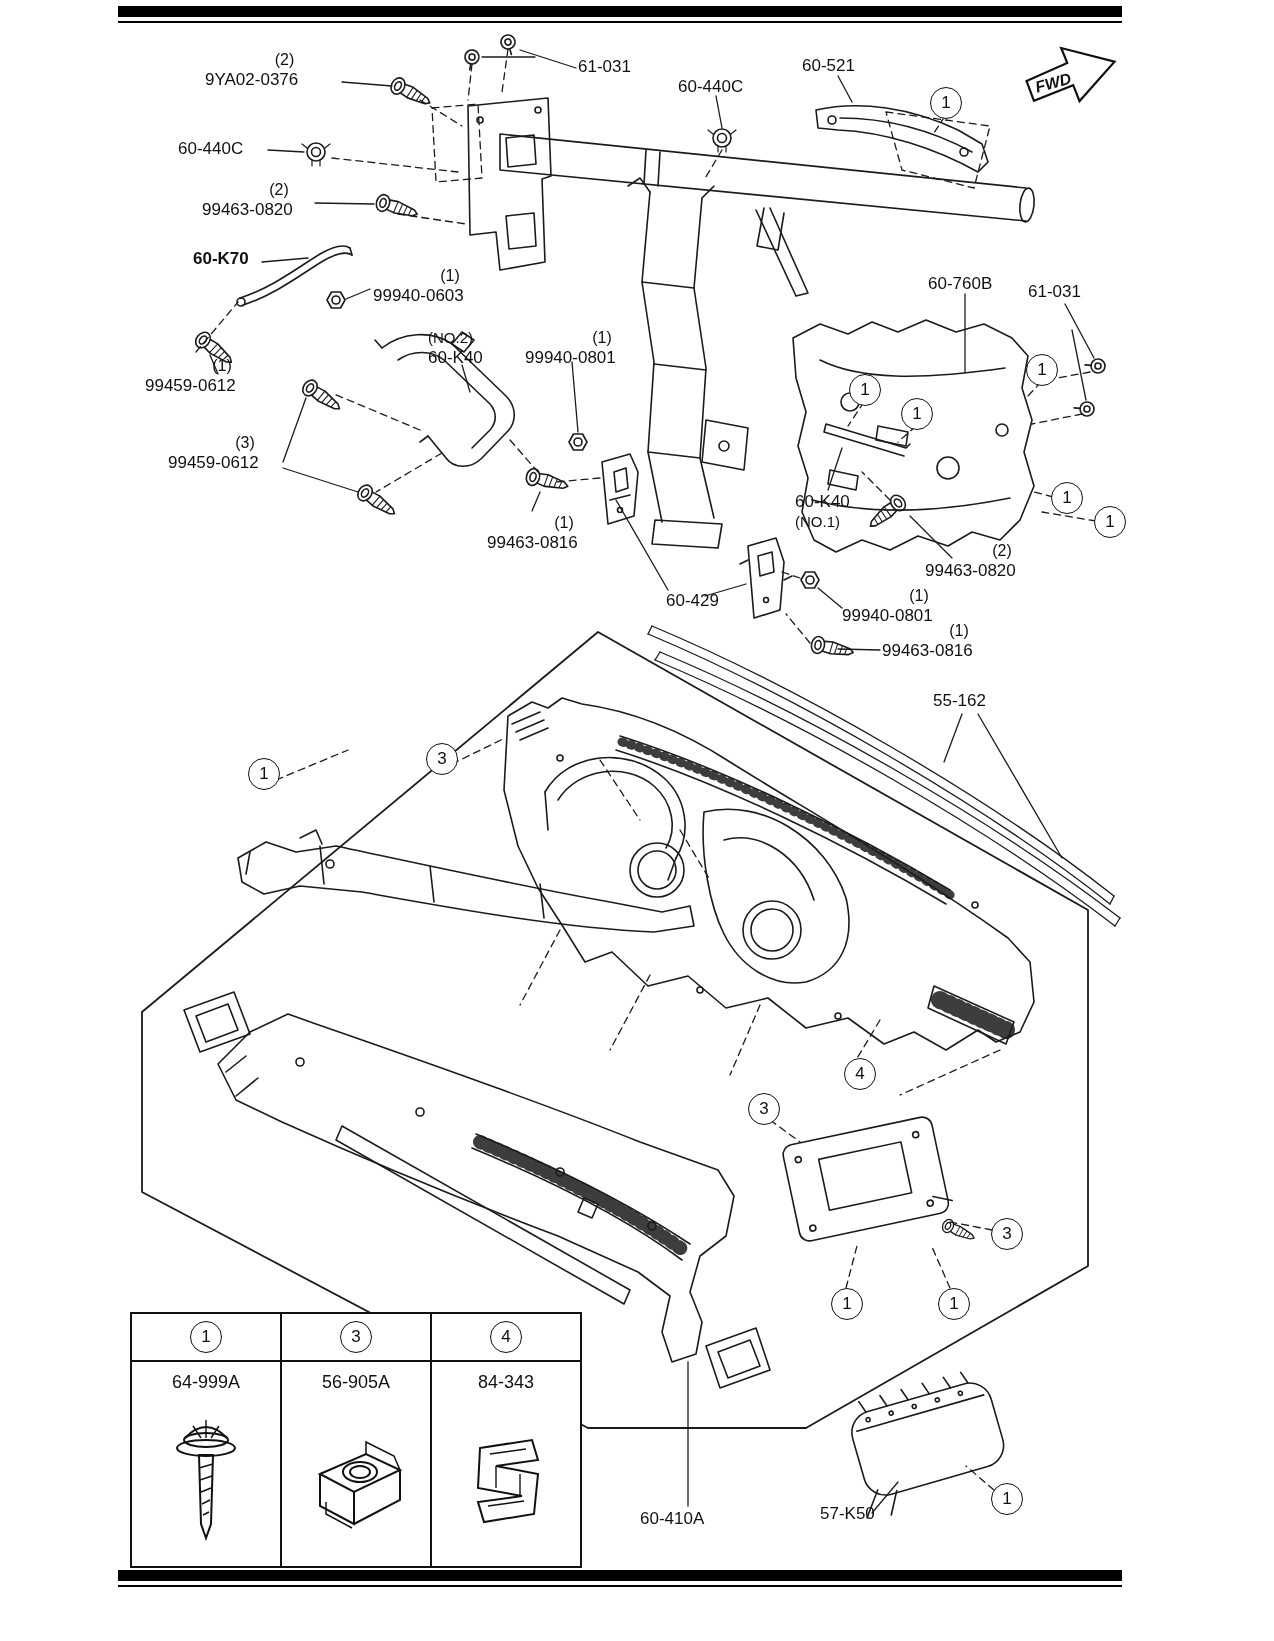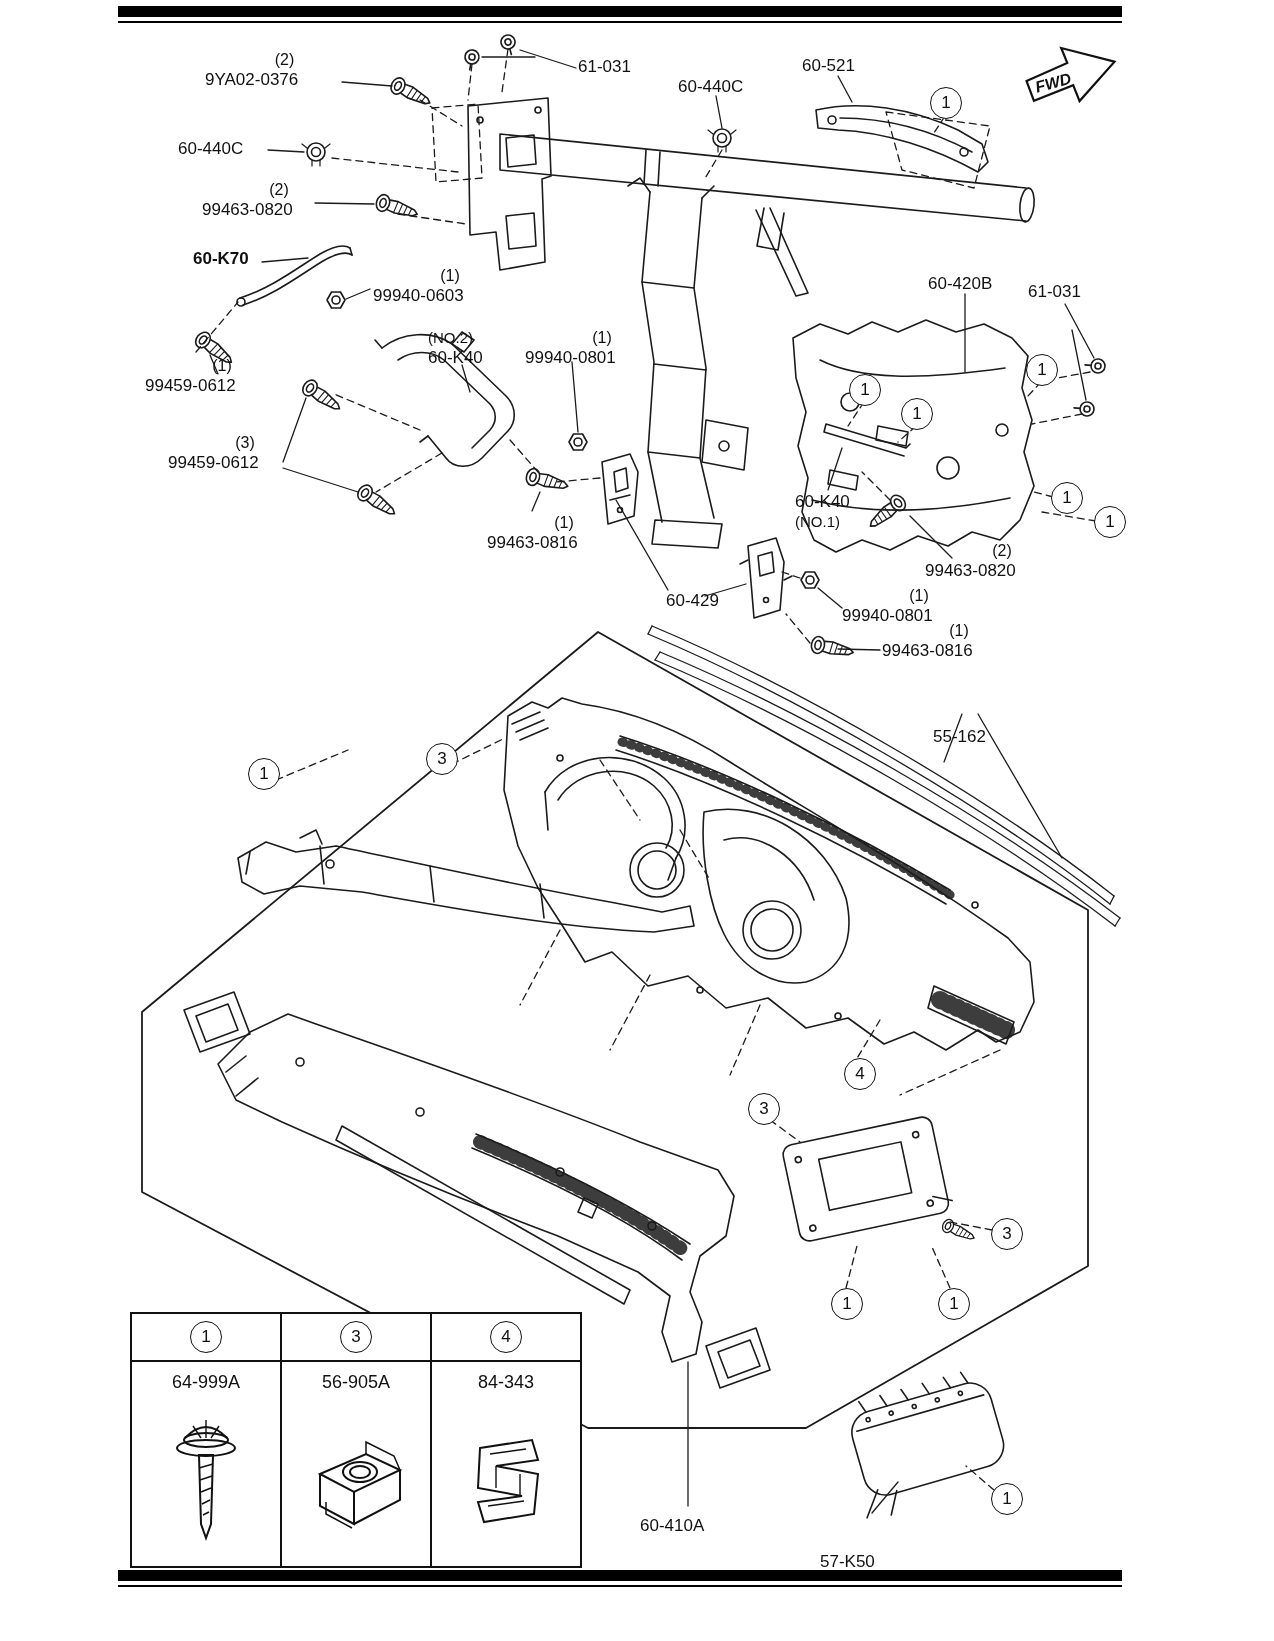--- a/index.html
+++ b/index.html
@@ -355,21 +355,21 @@
   </div>
   <div class="lbl" style="left:145px;top:356px;">
     <div class="qty">(1)</div>
     <div class="pn">99459-0612</div>
   </div>
   <div class="lbl" style="left:168px;top:433px;">
     <div class="qty">(3)</div>
     <div class="pn">99459-0612</div>
   </div>
   <div class="lbl" style="left:928px;top:274px;">
-    <div class="pn">60-420B</div>
+    <div class="pn">60-760B</div>
   </div>
   <div class="lbl" style="left:1028px;top:282px;">
     <div class="pn">61-031</div>
   </div>
   <div class="lbl" style="left:795px;top:492px;">
     <div class="pn">60-K40</div>
     <div class="note">(NO.1)</div>
   </div>
   <div class="lbl" style="left:925px;top:541px;">
     <div class="qty">(2)</div>
@@ -383,27 +383,27 @@
     <div class="pn">60-429</div>
   </div>
   <div class="lbl" style="left:842px;top:586px;">
     <div class="qty">(1)</div>
     <div class="pn">99940-0801</div>
   </div>
   <div class="lbl" style="left:882px;top:621px;">
     <div class="qty">(1)</div>
     <div class="pn">99463-0816</div>
   </div>
-  <div class="lbl" style="left:933px;top:691px;margin-top:36px;">
+  <div class="lbl" style="left:933px;top:691px;">
     <div class="pn">55-162</div>
   </div>
-  <div class="lbl" style="left:640px;top:1509px;margin-top:7px;">
+  <div class="lbl" style="left:640px;top:1509px;">
     <div class="pn">60-410A</div>
   </div>
-  <div class="lbl" style="left:820px;top:1552px;text-align:center;">
+  <div class="lbl" style="left:820px;top:1504px;text-align:center;">
     <div class="pn">57-K50</div>
   </div>
 
   <div class="co" style="left:930px;top:87px;">1</div>
   <div class="co" style="left:849px;top:374px;">1</div>
   <div class="co" style="left:901px;top:398px;">1</div>
   <div class="co" style="left:1026px;top:354px;">1</div>
   <div class="co" style="left:1051px;top:482px;">1</div>
   <div class="co" style="left:1094px;top:506px;">1</div>
   <div class="co" style="left:248px;top:758px;">1</div>

